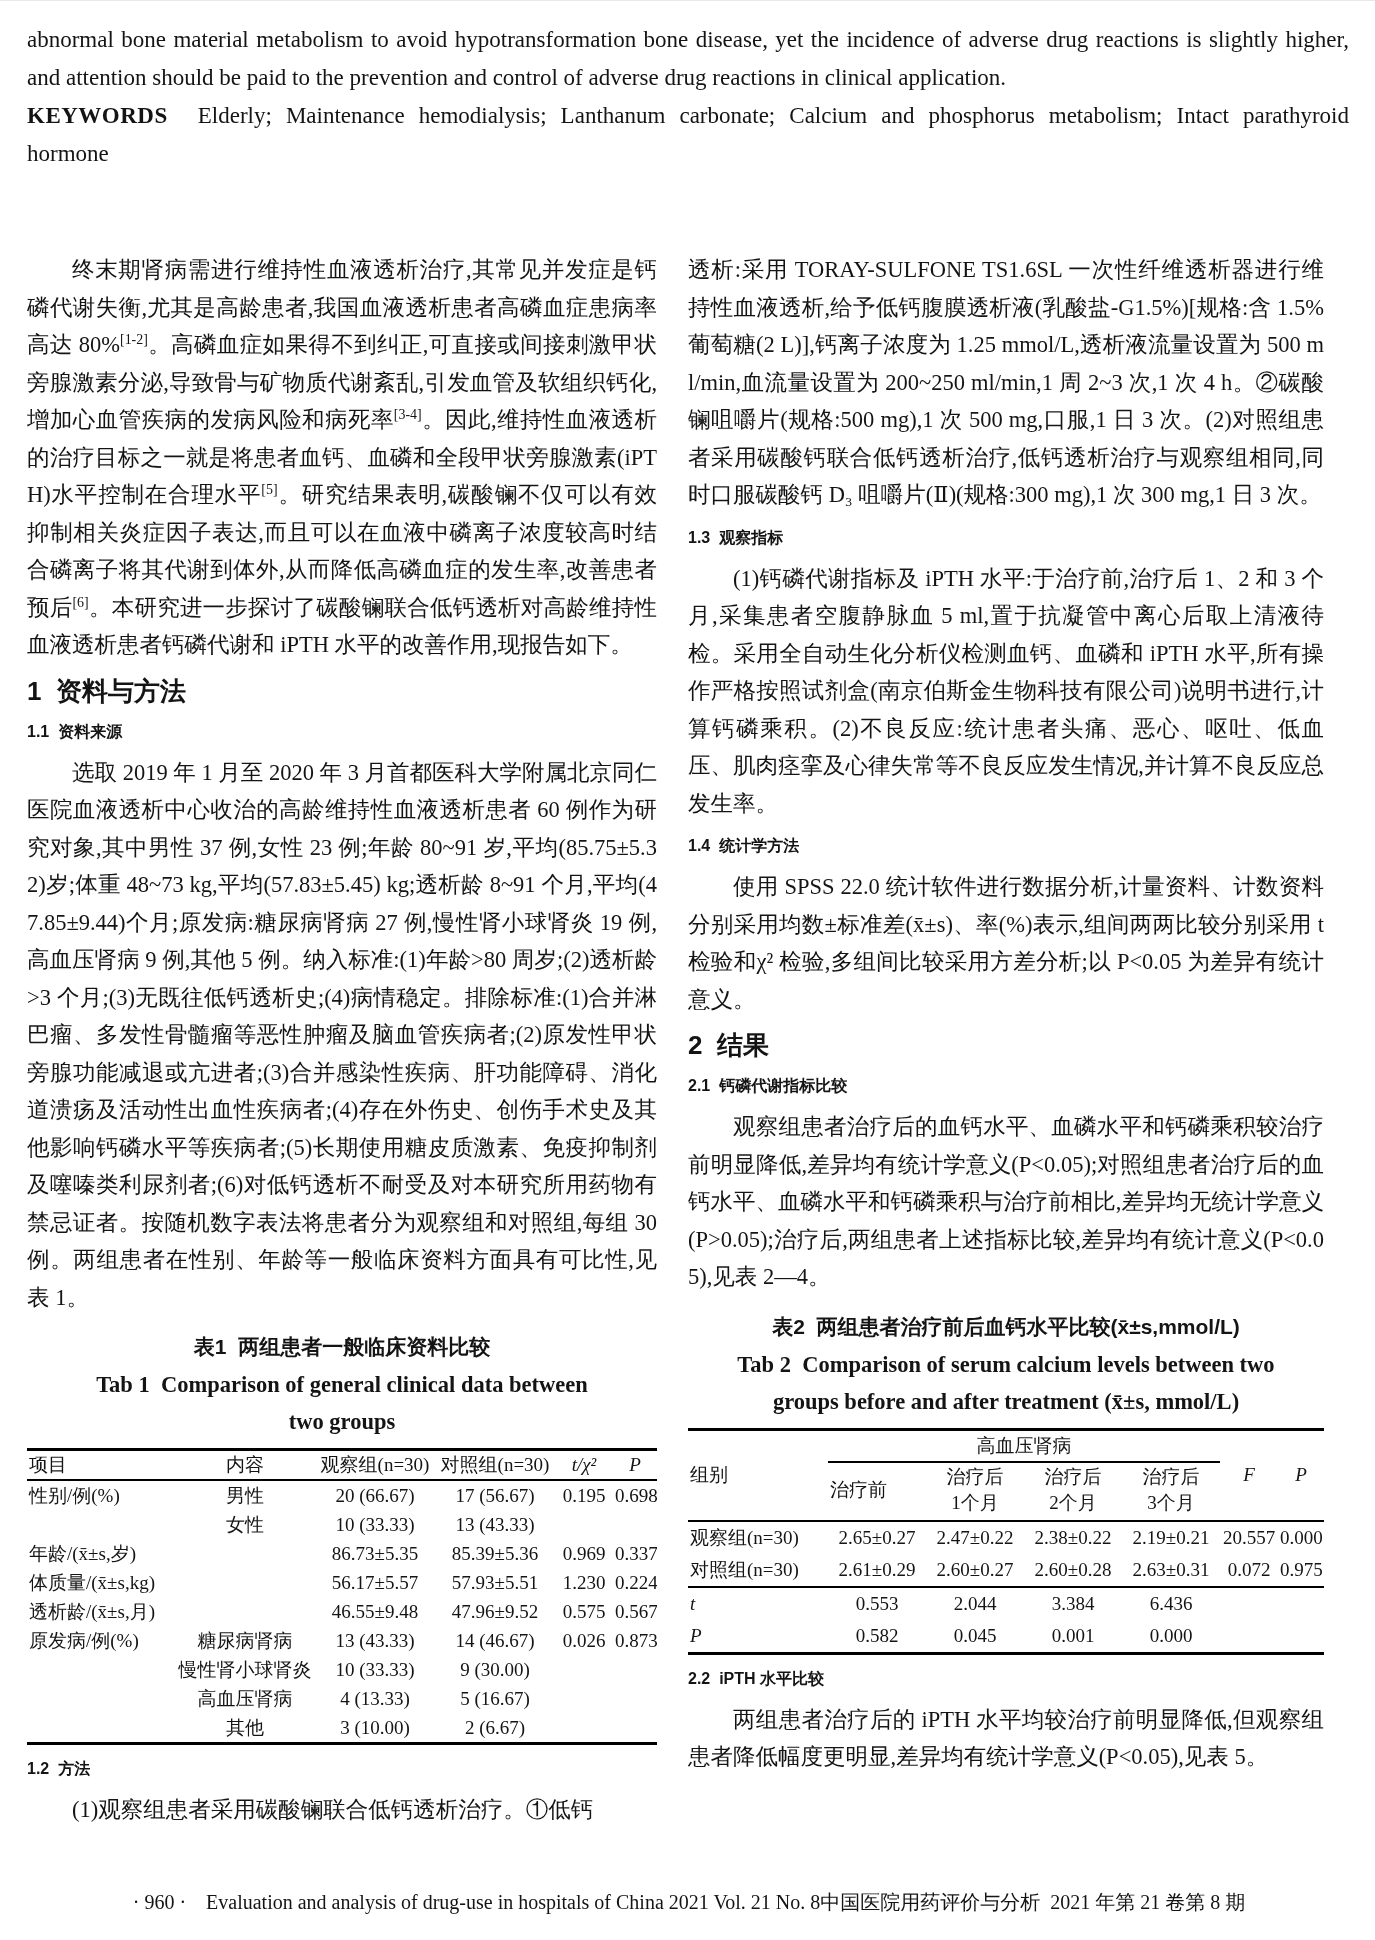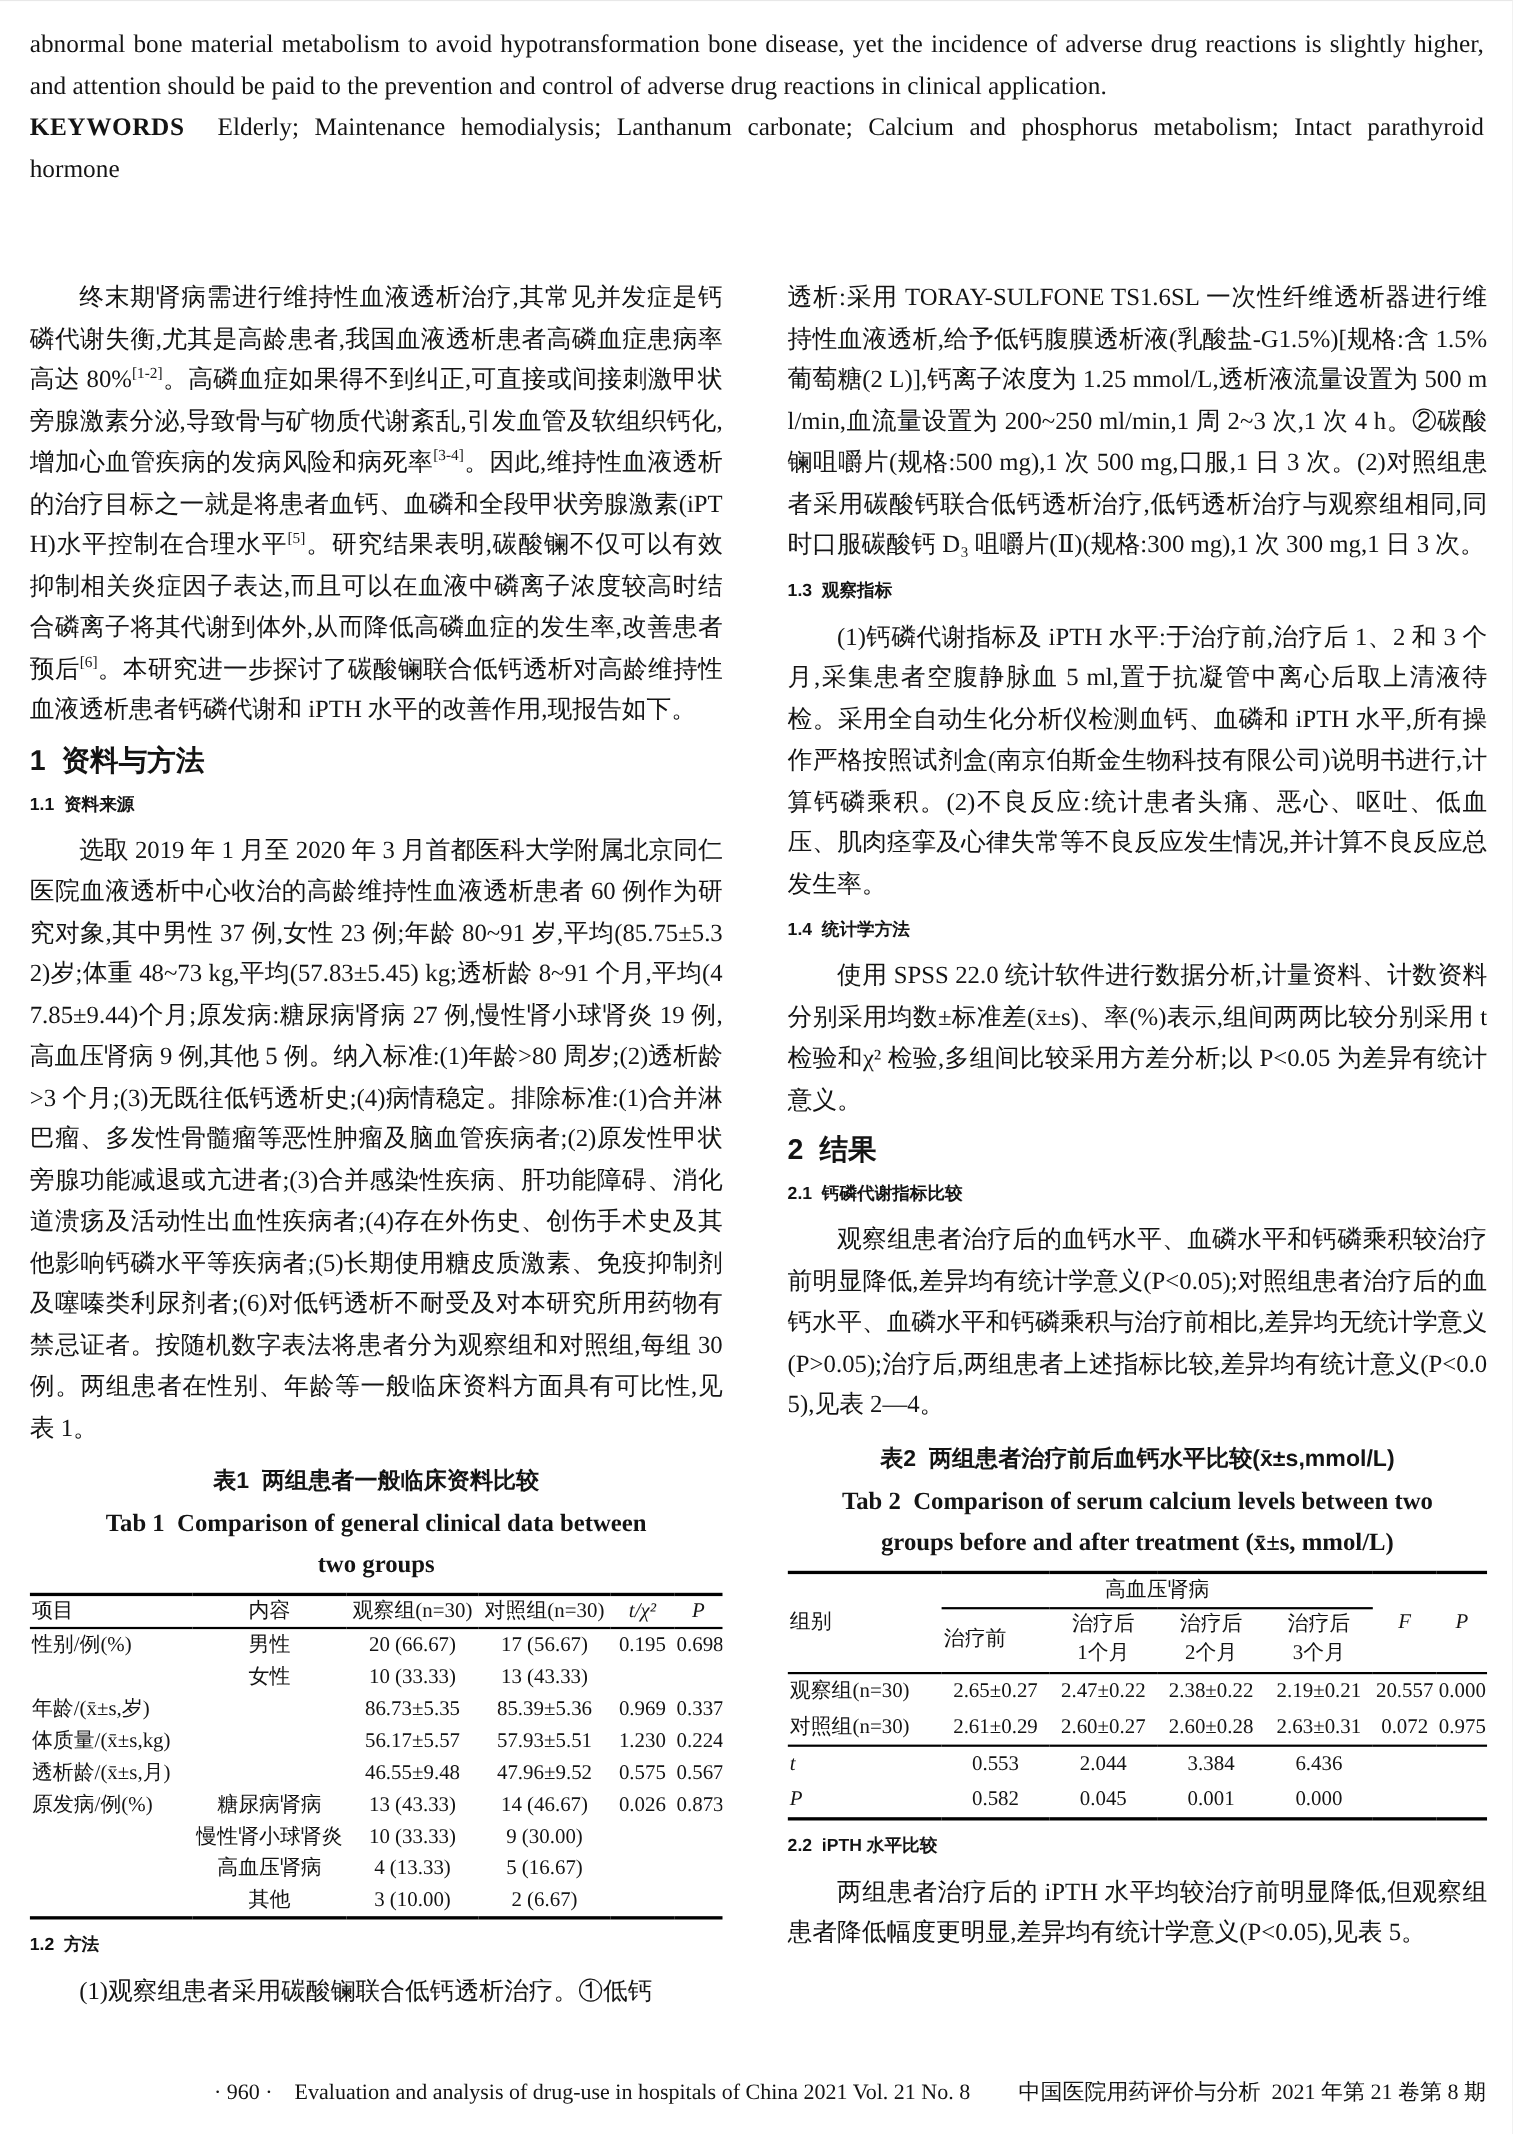--- a/index.html
+++ b/index.html
@@ -8,21 +8,21 @@
 
   
   .abstract-block { position:absolute; left:27px; top:20px; width:1322px; }
   .en-par { margin:0; font-size:23px; line-height:38px; text-align:justify; }
   .keywords-par { margin:0; font-size:23px; line-height:38px; text-align:justify; }
   .kw-label { font-weight:bold; margin-right:30px; letter-spacing:0.5px; }
 
   
   .col { position:absolute; top:250px; height:1625px; overflow:hidden; }
   .col-left  { left:27px;  width:630px; }
-  .col-right { left:716px; width:636px; }
+  .col-right { left:688px; width:636px; }
 
   .par { margin:0; font-size:22.5px; line-height:37.5px; text-align:justify; word-break:break-all; }
   .indent { text-indent:2em; }
   sup { font-size:0.62em; line-height:0; }
 
   .h1 { margin:10px 0 6px; font-family:"Liberation Sans","DejaVu Sans",sans-serif;
         font-size:26px; font-weight:bold; line-height:34px; }
   .h2 { margin:8px 0 6px; font-family:"Liberation Sans","DejaVu Sans",sans-serif;
         font-size:16px; font-weight:bold; line-height:32px; }
 
@@ -48,22 +48,22 @@
   
   .tbl2 th, .tbl2 td { line-height:28px; }
   .tbl2 thead th { border-bottom:2px solid #000; vertical-align:middle; }
   .tbl2 thead tr.sub th { white-space:pre-line; line-height:26px; padding-bottom:4px; }
   .tbl2 tbody.stats { border-top:2px solid #000; }
   .tbl2 tbody.stats td:first-child { font-style:italic; }
   .tbl2 td { height:30px; }
 
   
   .page-footer { position:absolute; left:27px; top:1886px; width:1324px;
-        display:flex; justify-content:flex-end; align-items:baseline;
-        font-size:20px; line-height:30px;gap:44px; }
+        display:flex; justify-content:center; align-items:baseline;
+        font-size:20px; line-height:30px; }
   .footer-left { display:flex; gap:20px; align-items:baseline; }
 </style>
 </head>
 <body>
 
 <div class="page">
 
   <div class="abstract-block">
     <p class="en-par">abnormal bone material metabolism to avoid hypotransformation bone disease, yet the incidence of adverse drug reactions is slightly higher, and attention should be paid to the prevention and control of adverse drug reactions in clinical application.</p>
     <p class="keywords-par">

